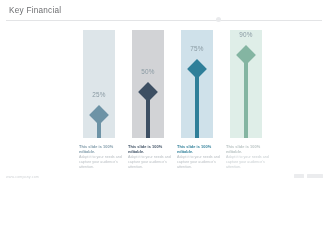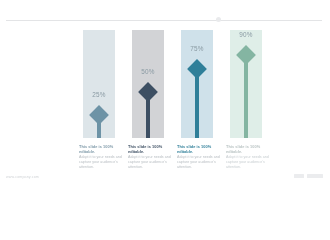--- a/index.html
+++ b/index.html
@@ -163,20 +163,21 @@
     background: #ebecee;
     border-radius: 0.5px;
   }
   #footer-chip-a { width: 10px; }
   #footer-chip-b { width: 16px; }
 </style>
 </head>
 <body>
 
 <div id="slide-header">
+  <div id="page-title">Key Financial</div>
   <div id="title-rule"></div>
   <div id="title-rule-handle"></div>
 </div>
 
 <div id="chart-area">
 
   <div class="column col-0">
     <div class="track" style="background: rgb(221, 229, 233);"></div>
     <div class="value-label" style="top: 69px;">25%</div>
     <div class="arrow-wrap" style="top: 8px; height: 108px;">

